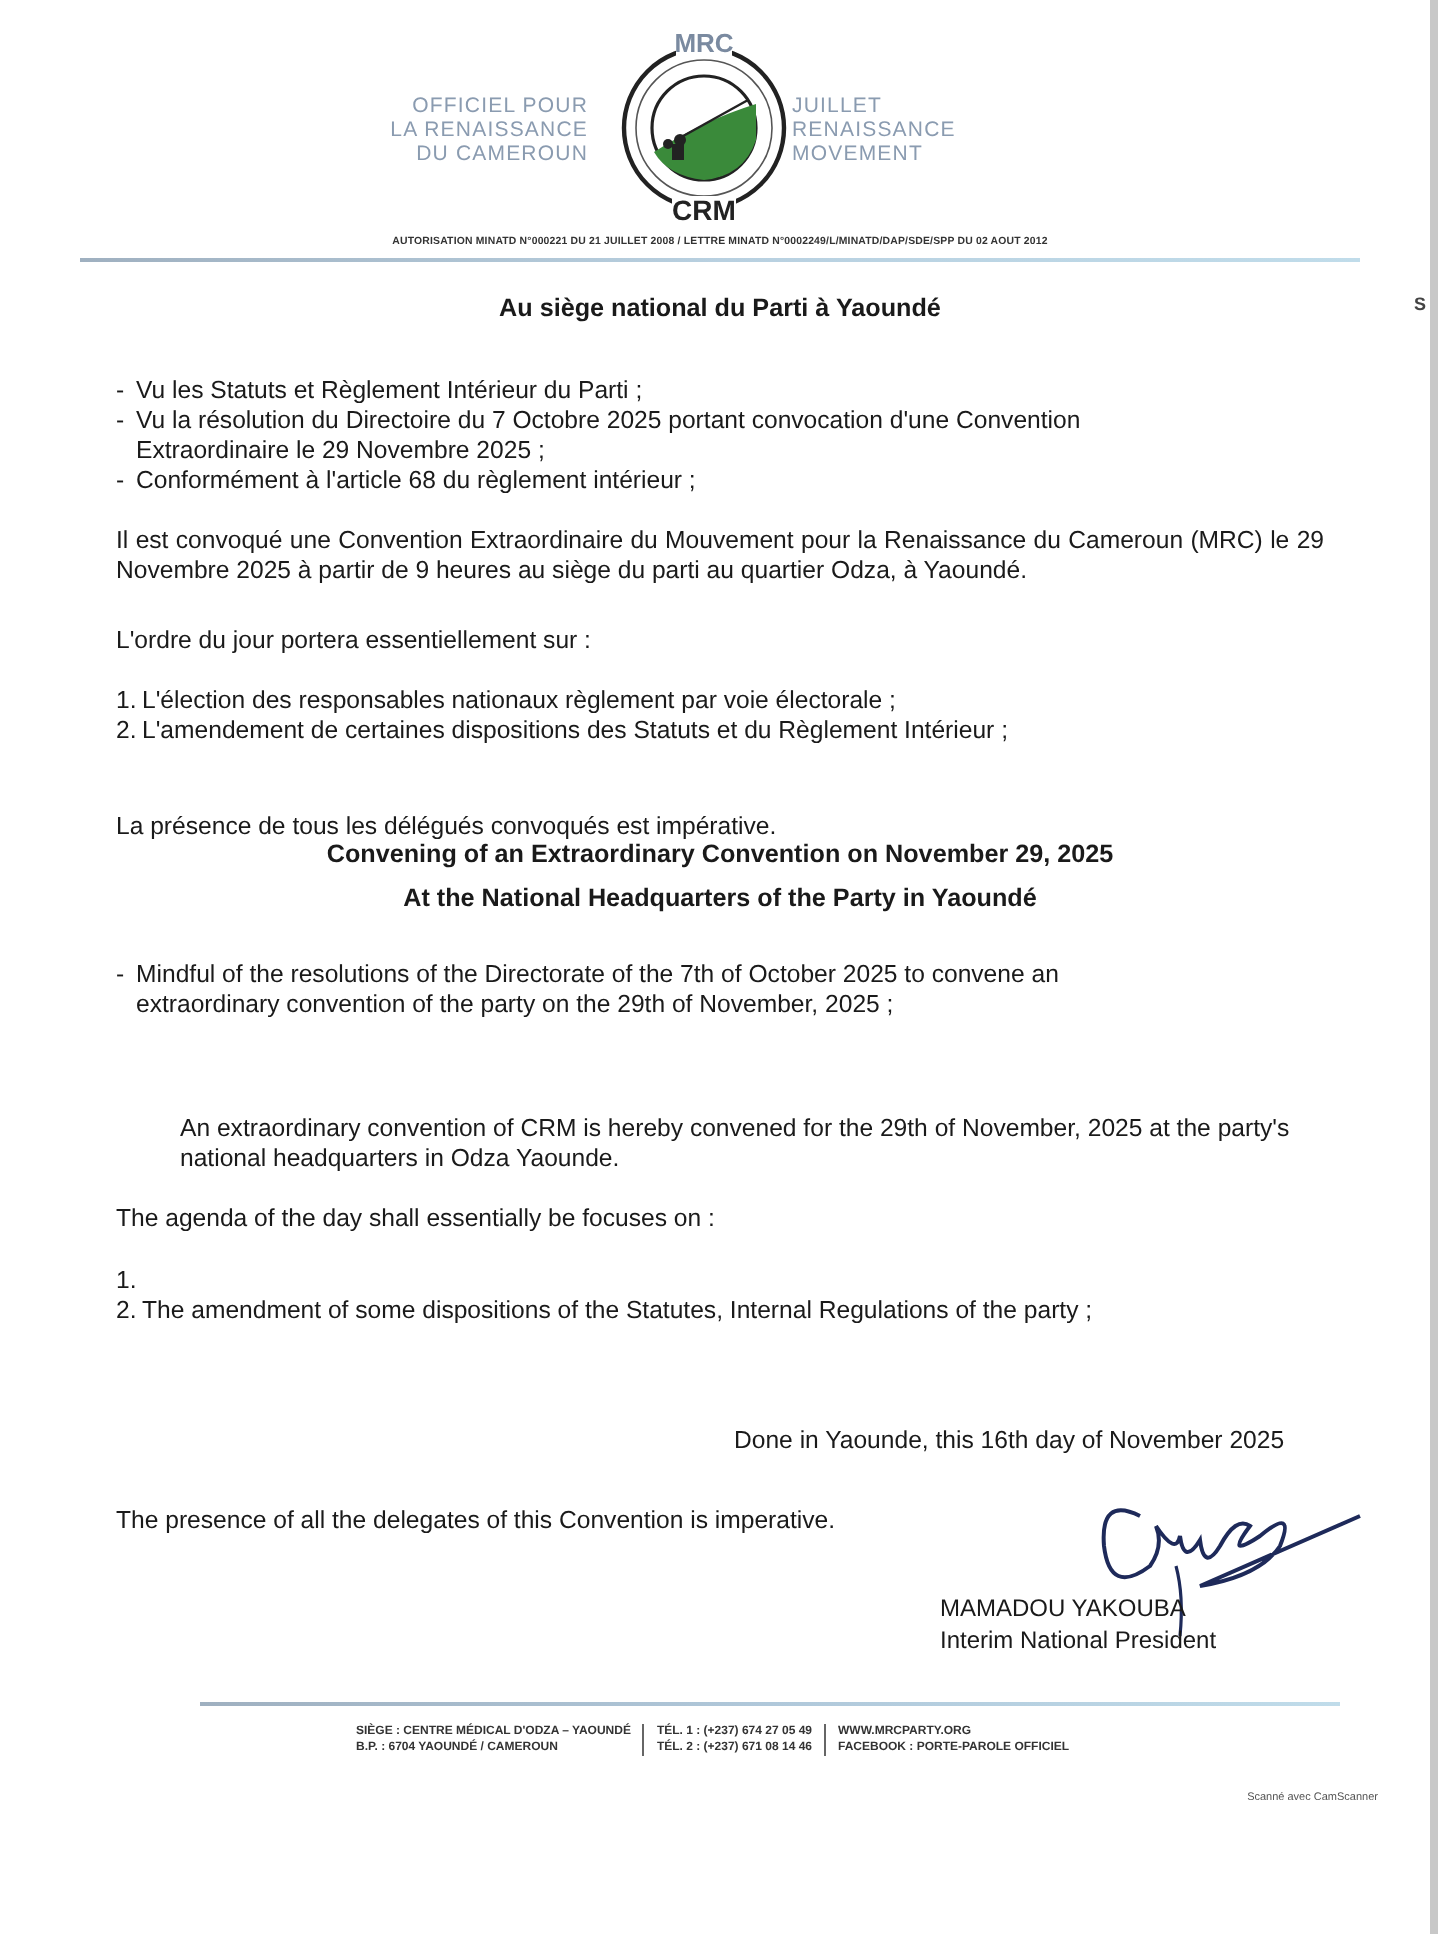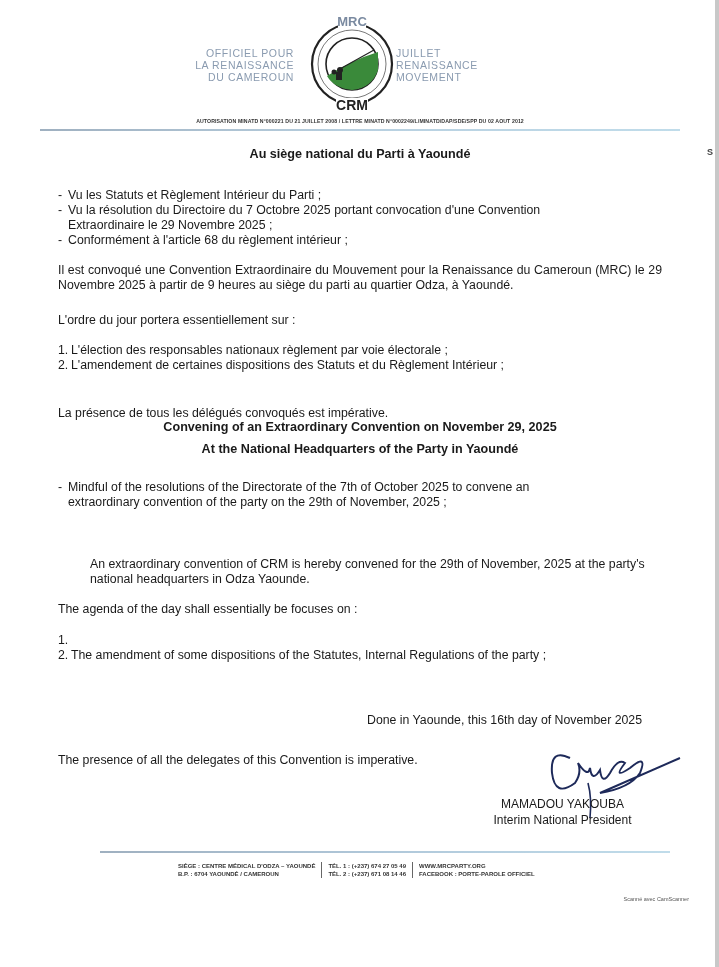--- a/index.html
+++ b/index.html
@@ -41,21 +41,21 @@
 
   .en-title { top: 416px; left: 80px; width: 560px; line-height: 22px; }
   .en-bul { top: 480px; }
   .en-p1 { top: 557px; margin-left: 32px; }
   .en-p2 { top: 602px; }
   .en-list { top: 633px; }
   .en-p3 { top: 721px; margin-top: 32px; }
 
   .done { position: absolute; left: 367px; top: 713px; font-size: 12.3px; }
   .sig { position: absolute; left: 530px; top: 728px; width: 180px; height: 100px; }
-  .signer { position: absolute; left: 470px; top: 796px; width: 185px; text-align: center; font-size: 12px; line-height: 16px; }
+  .signer { position: absolute; left: 470px; top: 796px; width: 185px; text-align: left; font-size: 12px; line-height: 16px; }
 
   .sep-bot { position: absolute; left: 100px; top: 851px; width: 570px; height: 1.5px;
     background: linear-gradient(90deg, #9fb0c0, #b0c8da, #c0dcea); }
   .footer { position: absolute; top: 862px; left: 178px; display: flex; font-size: 6px; font-weight: bold; color: #333; line-height: 8px; }
   .footer .col { padding: 0 6px; }
   .footer .col + .col { border-left: 1px solid #666; }
   .footer .col:first-child { padding-left: 0; }
   .scanned { position: absolute; right: 30px; top: 896px; font-size: 5.5px; color: #555; }
 </style>
 </head>

